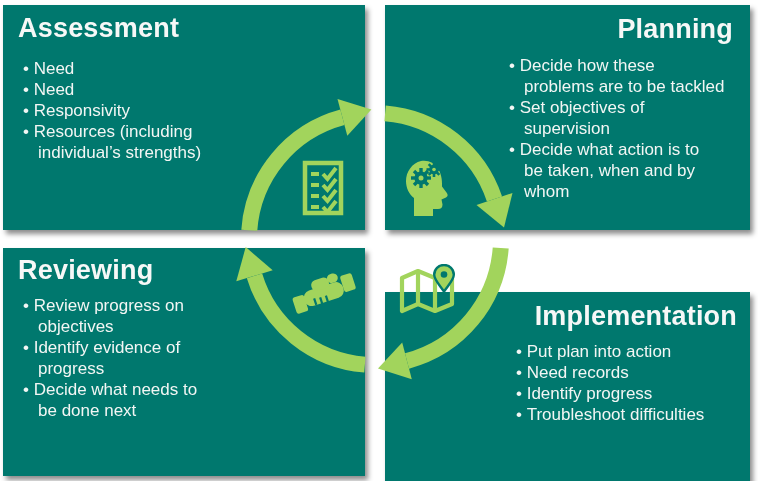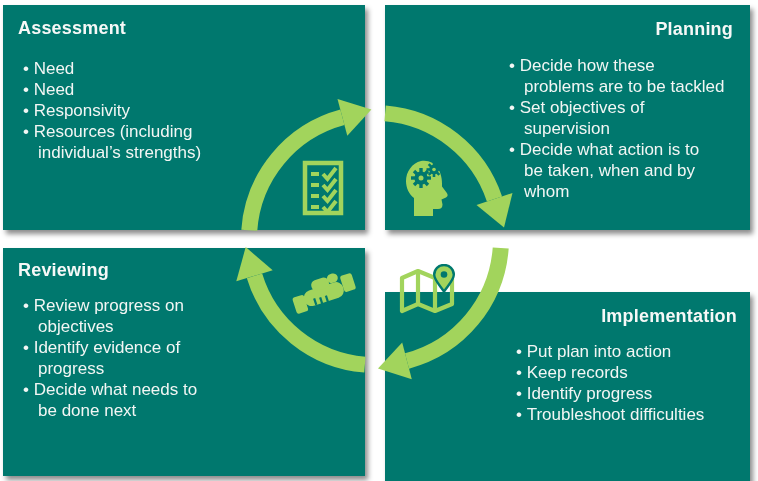--- a/index.html
+++ b/index.html
@@ -2,21 +2,21 @@
 <html><head>
 <meta charset="utf-8">
 <style>
   html,body{margin:0;padding:0;background:#ffffff;}
   body{width:758px;height:481px;position:relative;overflow:hidden;
        font-family:"Liberation Sans",sans-serif;}
   .stage{position:absolute;left:0;top:0;width:758px;height:481px;}
 
   .panel{position:absolute;background:#00786E;color:#F2F6F4;box-sizing:border-box;
          box-shadow:3px 4px 5px rgba(0,0,0,0.45);}
-  .panel h2{margin:0;font-size:18px;line-height:30px;font-weight:700;color:#F6F8F7;
+  .panel h2{margin:0;font-size:27px;line-height:30px;font-weight:700;color:#F6F8F7;
             letter-spacing:0.2px;}
 
   ul.bullets{list-style:none;margin:0;padding:0;font-size:17px;line-height:21px;}
   ul.bullets li{white-space:pre-line;padding-left:15px;text-indent:-15px;}
   ul.bullets li::before{content:"\2022\00a0";}
 
   .panel-tl{left:3px;top:5px;width:362px;height:225px;padding:8px 0 0 15px;}
   .panel-tl ul{margin-top:15px;margin-left:5px;width:205px;}
 
   .panel-tr{left:385px;top:5px;width:365px;height:225px;}
@@ -63,21 +63,21 @@
       <li>Decide what action is to
 be taken, when and by
 whom</li>
     </ul>
   </section>
 
   <section class="panel panel-br">
     <h2>Implementation</h2>
     <ul class="bullets">
       <li>Put plan into action</li>
-      <li>Keep records</li>
+      <li>Need records</li>
       <li>Identify progress</li>
       <li>Troubleshoot difficulties</li>
     </ul>
   </section>
 
   <section class="panel panel-bl">
     <h2>Reviewing</h2>
     <ul class="bullets">
       <li>Review progress on
 objectives</li>

